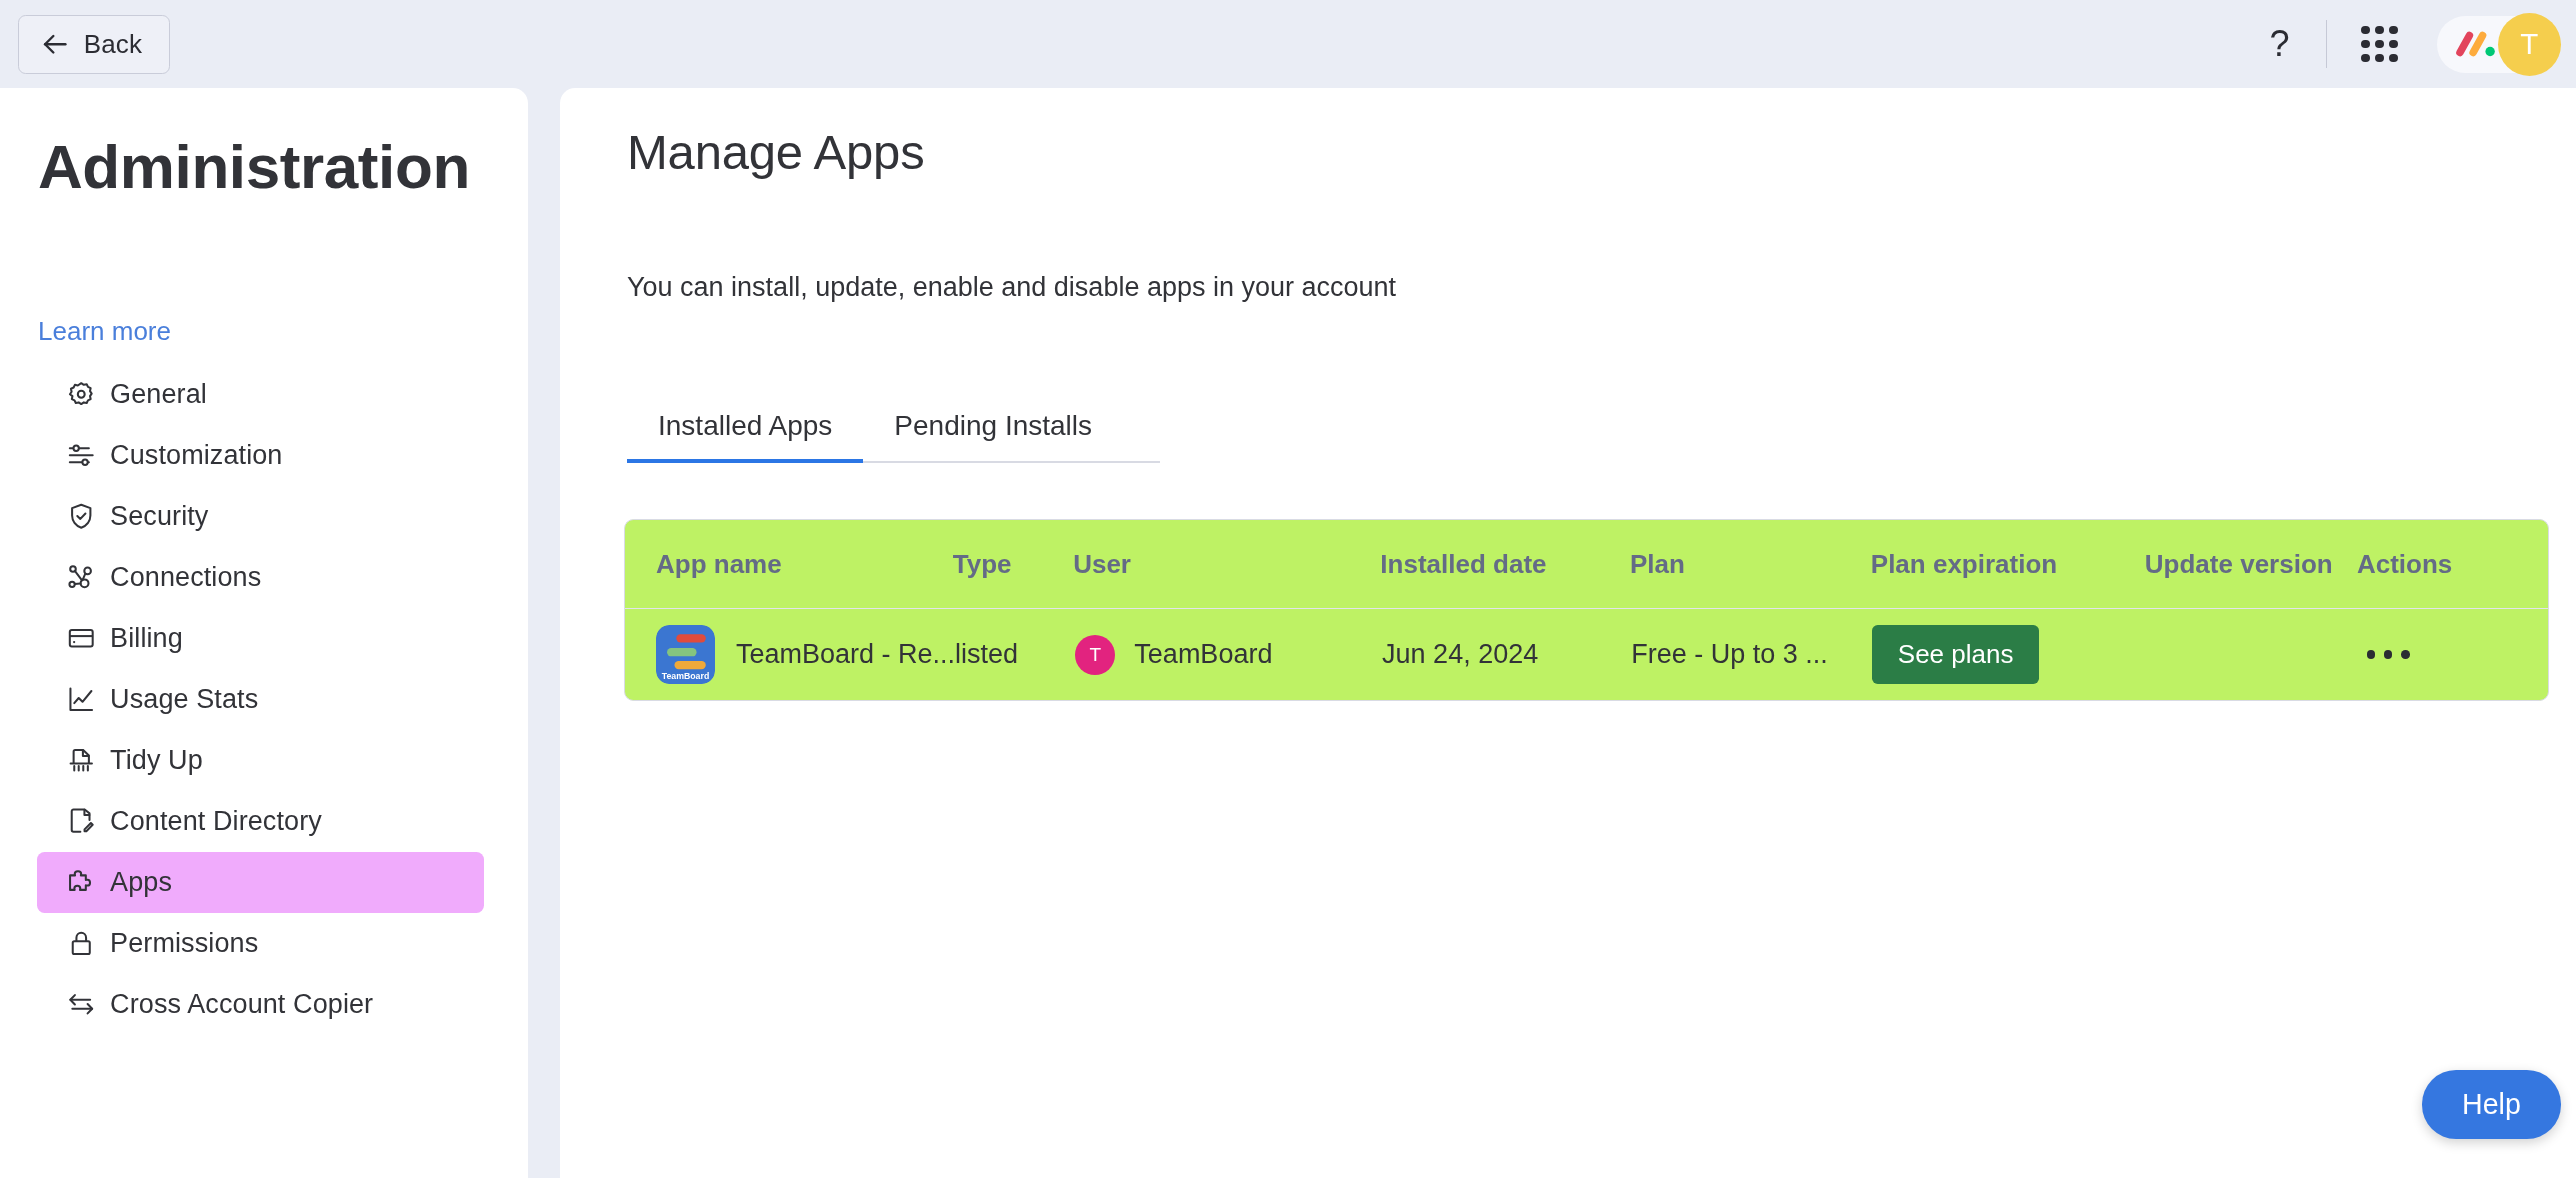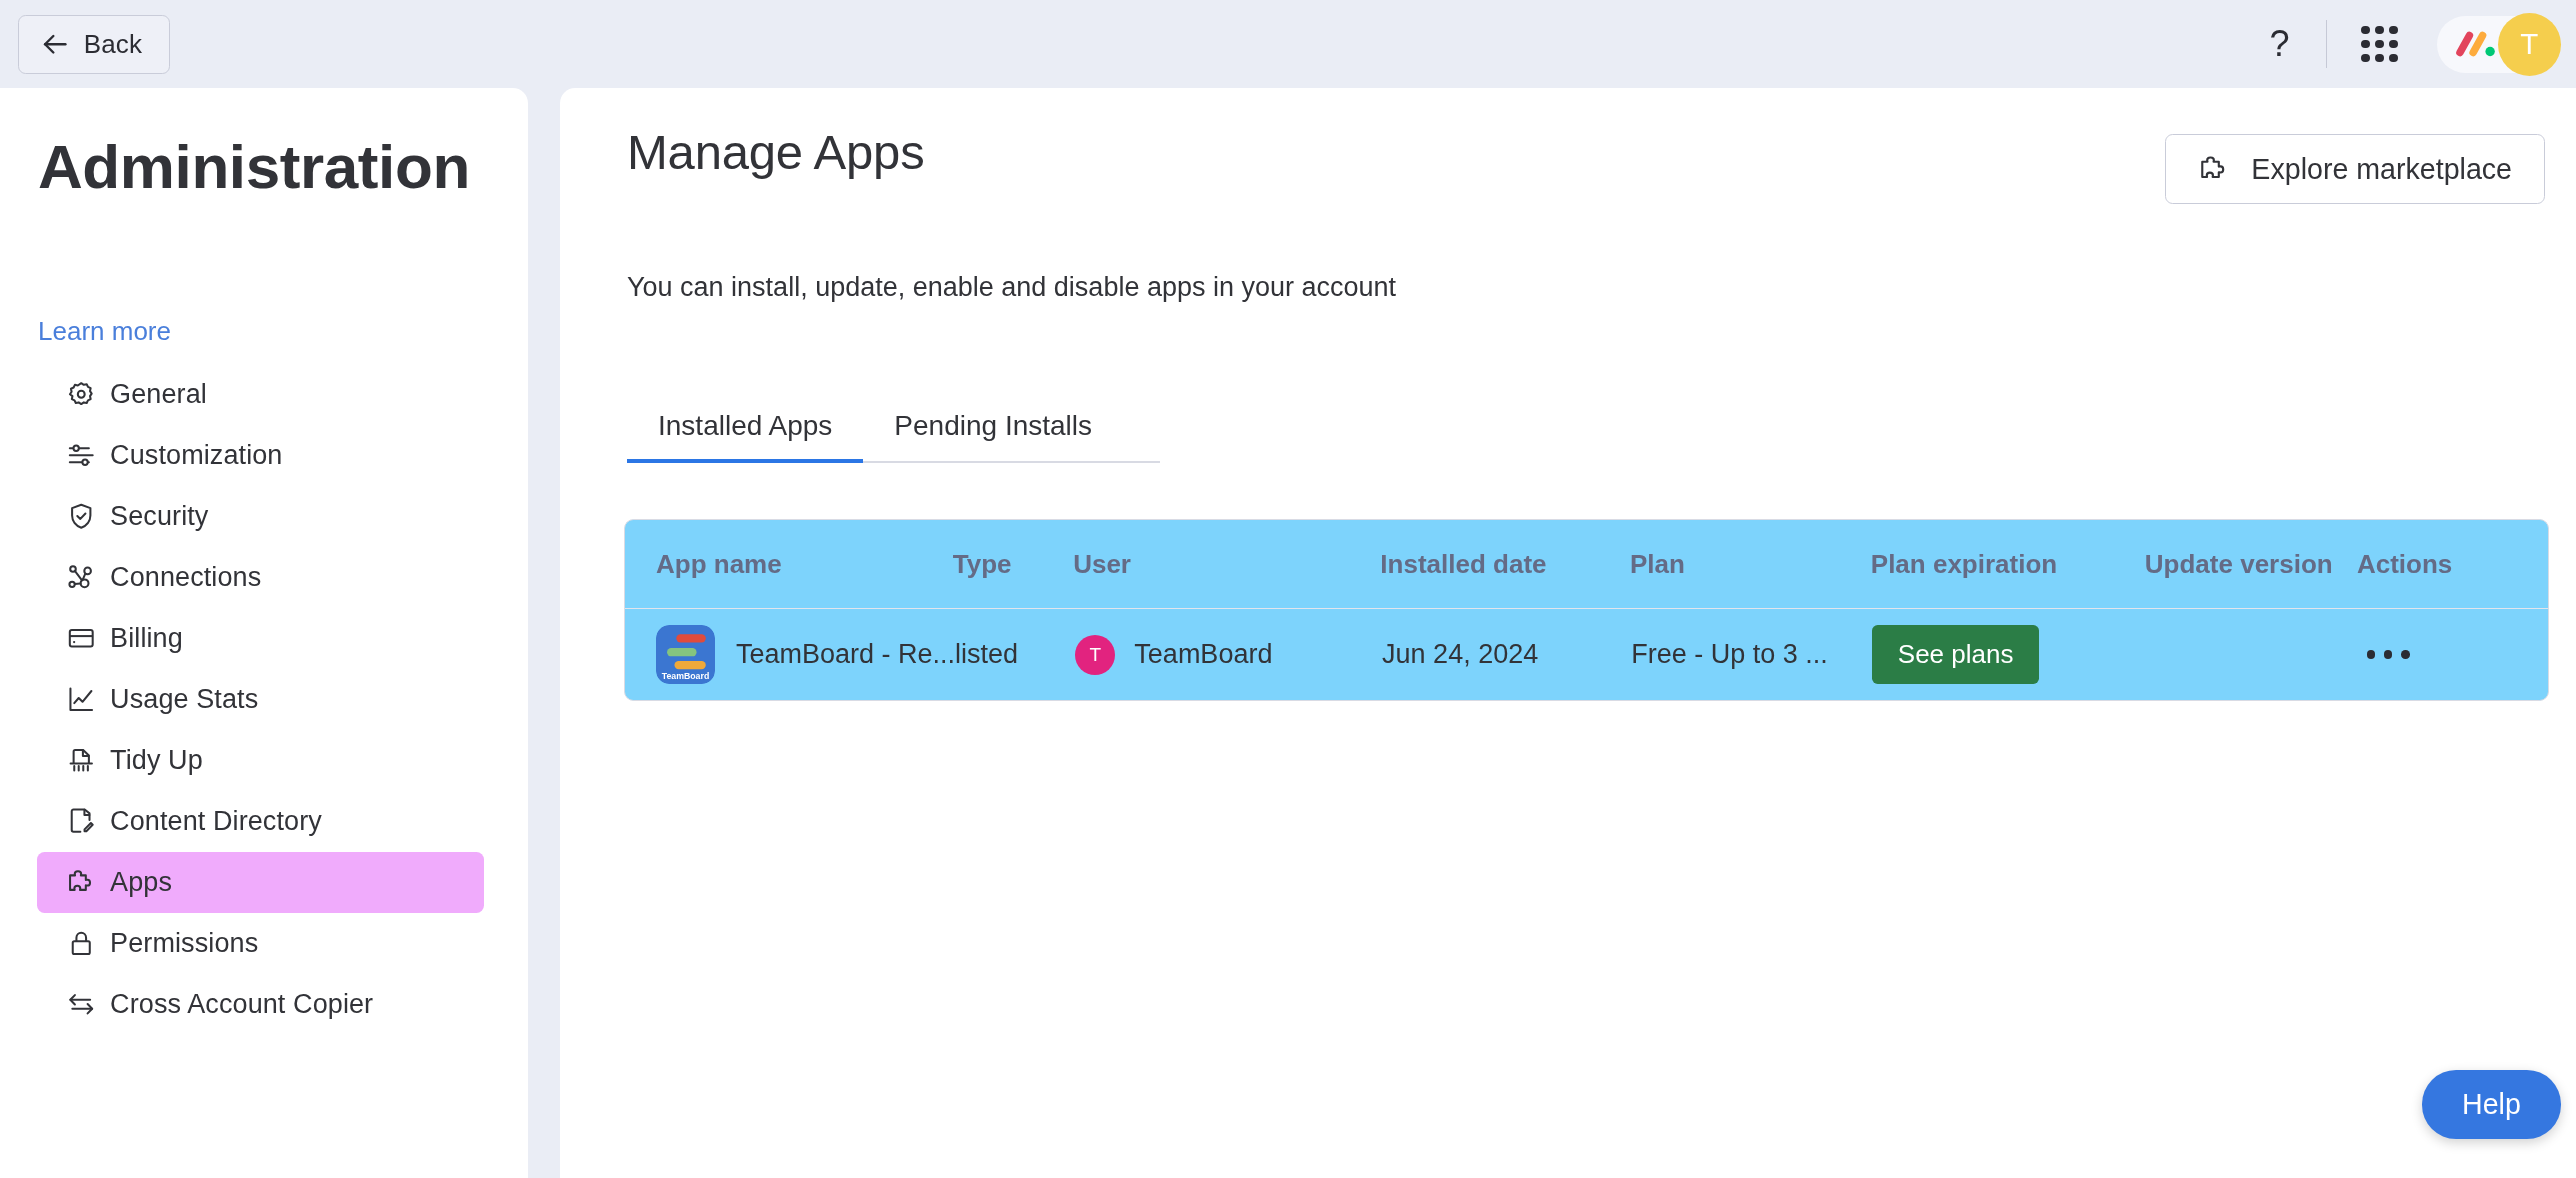--- a/index.html
+++ b/index.html
@@ -253,21 +253,21 @@
     position: absolute;
     left: 0; right: 0; bottom: -2.9px;
     height: 3.8px;
     background: #2b76e5;
   }
   .apps-table {
     position: absolute;
     left: 64px;
     top: 431px;
     width: 1925px;
-    background: #7dd3fc;
+    background: #bef264;
     border: 1px solid #d9dbe4;
     border-radius: 9.5px;
     overflow: hidden;
   }
   .tr {
     display: flex;
     align-items: center;
   }
   .thead {
     height: 89px;
@@ -529,26 +529,20 @@
   </ul>
 </div>
 
 <div class="panel-gap"></div>
 
 <div class="main">
 
   <div class="page-title">Manage Apps</div>
   <div class="page-sub">You can install, update, enable and disable apps in your account</div>
 
-  <div class="explore-btn">
-    <svg width="32" height="32" viewBox="0 0 24 24" fill="none" stroke="#323338" stroke-width="1.6" stroke-linejoin="round">
-      <path d="M9.6 3.4c1.3 0 2.3.9 2.3 2 0 .5-.2.8-.2 1.2h3.9v3.6c.4 0 .8-.2 1.3-.2 1.1 0 2 1 2 2.3s-.9 2.3-2 2.3c-.5 0-.9-.2-1.3-.2v3.6H11c0-.4.2-.8.2-1.3 0-1.1-1-2-2.3-2s-2.3.9-2.3 2c0 .5.2.9.2 1.3H3.2V6.6h3.9c0-.4-.2-.7-.2-1.2 0-1.1 1-2 2.3-2z"></path>
-    </svg>
-    <span class="explore-label">Explore marketplace</span>
-  </div>
 
   <div class="tabs">
     <div class="tab active">
       <span>Installed Apps</span>
     </div>
     <div class="tab">
       <span>Pending Installs</span>
     </div>
   </div>
 

